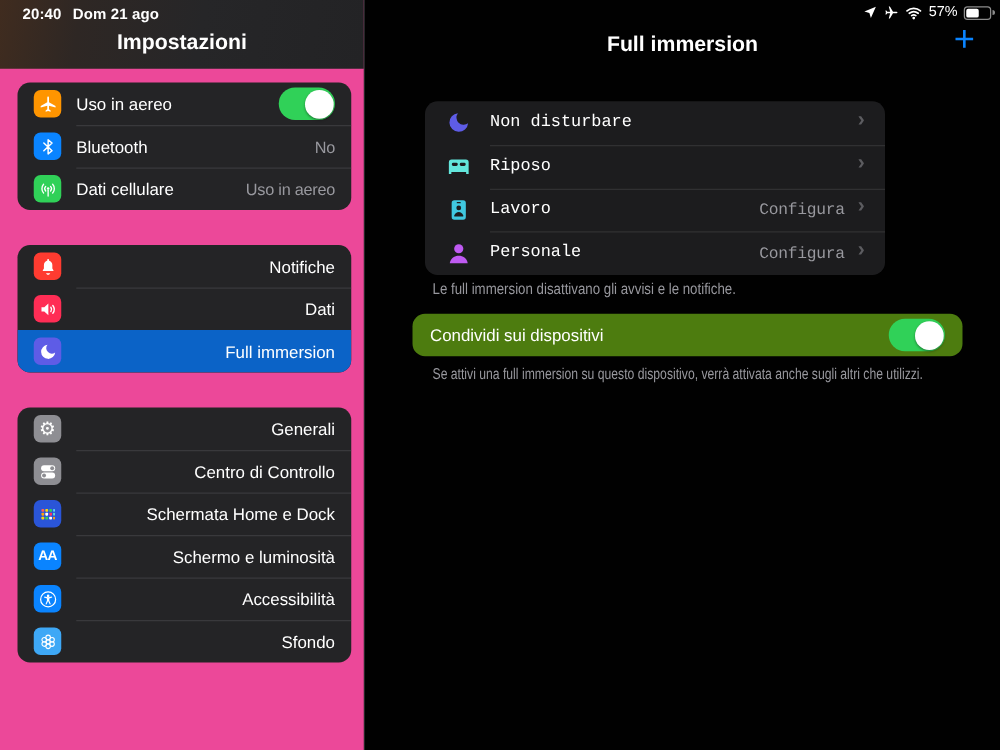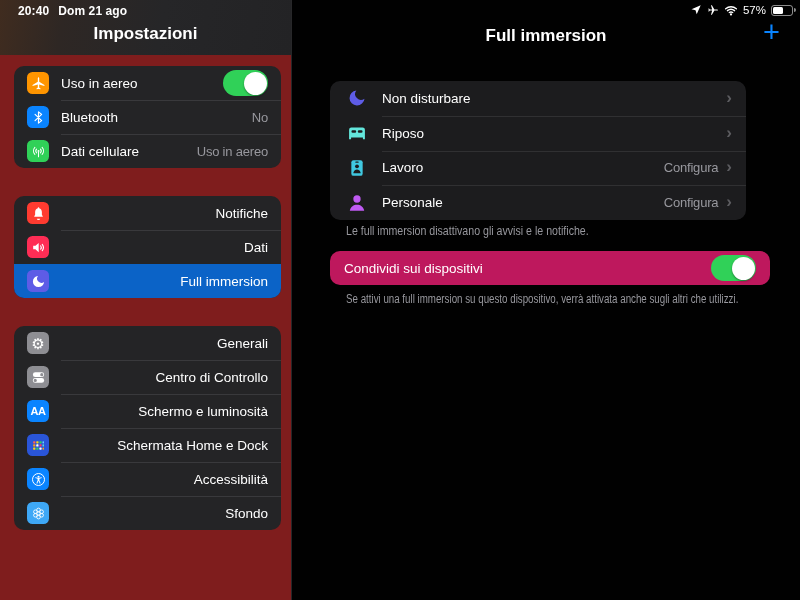--- a/index.html
+++ b/index.html
@@ -1,20 +1,20 @@
 <!DOCTYPE html>
 <html><head>
 <meta charset="utf-8">
 <style>
   html,body{margin:0;padding:0;background:#000;}
   .screen{position:relative;width:800px;height:600px;background:#010101;overflow:hidden;
           font-family:"Liberation Sans",sans-serif;color:#fff;}
 
   
-  .sidebar{position:absolute;left:0;top:0;width:291px;height:600px;background:#7f1d1d;border-right:1px solid #272729;}
+  .sidebar{position:absolute;left:0;top:0;width:291px;height:600px;background:#ec4899;border-right:1px solid #272729;}
   .sb-header{position:absolute;left:0;top:0;right:0;height:55px;
              background:linear-gradient(100deg,#402c1f 0%,#2e2724 22%,#262628 55%,#232325 100%);}
   .status-left{position:absolute;top:4px;left:18px;font-size:12px;font-weight:700;letter-spacing:.1px;display:flex;gap:9px;z-index:3;}
   .sb-title{position:absolute;top:24px;left:0;right:0;margin:0;text-align:center;font-size:17px;font-weight:700;z-index:3;}
   .sb-groups{position:absolute;top:66px;left:14px;width:267px;}
   .sb-card{background:#242426;border-radius:10px;margin-bottom:28px;overflow:hidden;}
   .sb-row{height:34px;display:flex;align-items:center;padding:0 13px;gap:12px;position:relative;justify-content:space-between;}
   .sb-row::after{content:"";position:absolute;left:47px;right:0;top:0;height:1px;background:#39393c;}
   .sb-row:first-child::after,.sb-row.selected::after,.sb-row.selected + .sb-row::after{display:none;}
   .sb-label{font-size:13.5px;white-space:nowrap;}
@@ -37,34 +37,34 @@
   .s-icon.plane svg{transform:rotate(90deg);}
   .s-batt-text{font-size:11.5px;color:#fff;}
   .batt{position:relative;width:22px;height:11px;border:1px solid rgba(255,255,255,.55);border-radius:3px;padding:1px;box-sizing:border-box;display:block;}
   .batt-fill{display:block;height:100%;background:#fff;border-radius:1.5px;}
   .batt-cap{position:absolute;right:-3.5px;top:2.5px;width:2px;height:4px;background:rgba(255,255,255,.55);border-radius:0 2px 2px 0;}
 
   .d-title{position:absolute;top:26px;left:0;right:0;margin:0;text-align:center;font-size:17px;font-weight:700;}
   .add-btn{position:absolute;top:18px;right:20px;background:none;border:none;padding:0;font-family:inherit;
            font-size:29px;font-weight:300;line-height:1;cursor:default;}
 
-  .focus-card{position:absolute;left:38px;top:81px;width:416px;background:#1c1c1e;border-radius:10px;overflow:hidden;}
+  .focus-card{position:absolute;left:48px;top:81px;width:368px;background:#1c1c1e;border-radius:10px;overflow:hidden;font-family:Liberation Mono, monospace;}
   .d-row{height:34.75px;display:flex;align-items:center;padding:0 14px;gap:13px;position:relative;}
   .d-row::after{content:"";position:absolute;left:52px;right:0;top:0;height:1px;background:#303032;}
   .d-row:first-child::after{display:none;}
   .glyph{width:25px;display:flex;align-items:center;justify-content:center;flex:none;}
   .glyph svg{width:20px;height:20px;display:block;}
   .d-label{font-size:13.5px;white-space:nowrap;}
   .d-right{margin-left:auto;display:flex;align-items:center;gap:8px;}
   .d-value{font-size:13px;color:#98989e;letter-spacing:-.2px;}
   .chev{color:#5c5c60;font-size:17px;font-weight:700;line-height:1;transform:translateY(-1.5px);}
 
   .footer{position:absolute;margin:0;font-size:12.5px;color:#98989e;white-space:nowrap;transform-origin:0 50%;}
   .footer.f1{left:54px;top:224px;transform:scaleX(.85);}
-  .share-card{position:absolute;left:38px;top:251px;width:440px;height:34px;background:#be185d;border-radius:10px;
+  .share-card{position:absolute;left:38px;top:251px;width:440px;height:34px;background:#4d7c0f;border-radius:10px;
               display:flex;align-items:center;padding:0 14px;box-sizing:border-box;}
   .footer.f2{left:54px;top:292px;transform:scaleX(.78);}
 </style>
 </head>
 <body>
 
 <div class="screen">
 
   <aside class="sidebar">
     <div class="sb-header"></div>
@@ -145,26 +145,20 @@
           <div class="sb-row">
             <span class="tile" style="background: rgb(142, 142, 147);">
               <svg viewBox="0 0 24 24">
                 <rect x="3" y="3.6" width="18" height="7.6" rx="3.8" fill="currentColor"></rect>
                 <circle cx="17.2" cy="7.4" r="2.5" fill="#8e8e93"></circle>
                 <rect x="3" y="12.8" width="18" height="7.6" rx="3.8" fill="currentColor"></rect>
                 <circle cx="6.8" cy="16.6" r="2.5" fill="#8e8e93"></circle>
               </svg>
             </span>
             <span class="sb-label">Centro di Controllo</span>
-          </div>
-          <div class="sb-row">
-            <span class="tile" style="background: rgb(10, 132, 255);">
-              <span class="uni aa">AA</span>
-            </span>
-            <span class="sb-label">Schermo e luminosità</span>
           </div>
           <div class="sb-row">
             <span class="tile" style="background: rgb(42, 85, 216);">
               <svg viewBox="0 0 24 24">
                 <g>
                   <rect x="3.4" y="5" width="3.6" height="3.6" rx="1" fill="#ff5f57"></rect>
                   <rect x="8.4" y="5" width="3.6" height="3.6" rx="1" fill="#ffd60a"></rect>
                   <rect x="13.4" y="5" width="3.6" height="3.6" rx="1" fill="#30d158"></rect>
                   <rect x="18.4" y="5" width="2.4" height="3.6" rx="1" fill="#64d2ff"></rect>
                   <rect x="3.4" y="10" width="3.6" height="3.6" rx="1" fill="#ff9f0a"></rect>
@@ -175,20 +169,26 @@
                   <rect x="8.4" y="15" width="3.6" height="3.6" rx="1" fill="#30d158"></rect>
                   <rect x="13.4" y="15" width="3.6" height="3.6" rx="1" fill="#ffffff"></rect>
                   <rect x="18.4" y="15" width="2.4" height="3.6" rx="1" fill="#ff9f0a"></rect>
                 </g>
               </svg>
             </span>
             <span class="sb-label">Schermata Home e Dock</span>
           </div>
           <div class="sb-row">
             <span class="tile" style="background: rgb(10, 132, 255);">
+              <span class="uni aa">AA</span>
+            </span>
+            <span class="sb-label">Schermo e luminosità</span>
+          </div>
+          <div class="sb-row">
+            <span class="tile" style="background: rgb(10, 132, 255);">
               <svg viewBox="0 0 24 24" fill="none">
                 <circle cx="12" cy="12" r="9.6" stroke="currentColor" stroke-width="1.6"></circle>
                 <circle cx="12" cy="7.6" r="1.7" fill="currentColor"></circle>
                 <path fill="currentColor" d="m6.7 9.6.4-1.2 4.9 1 4.9-1 .4 1.2-3.8 1.2v2.6l1.9 4.7-1.3.6-2.1-4.6-2.1 4.6-1.3-.6 1.9-4.7v-2.6z"></path>
               </svg>
             </span>
             <span class="sb-label">Accessibilità</span>
           </div>
           <div class="sb-row">
             <span class="tile" style="background: rgb(62, 168, 246);">

